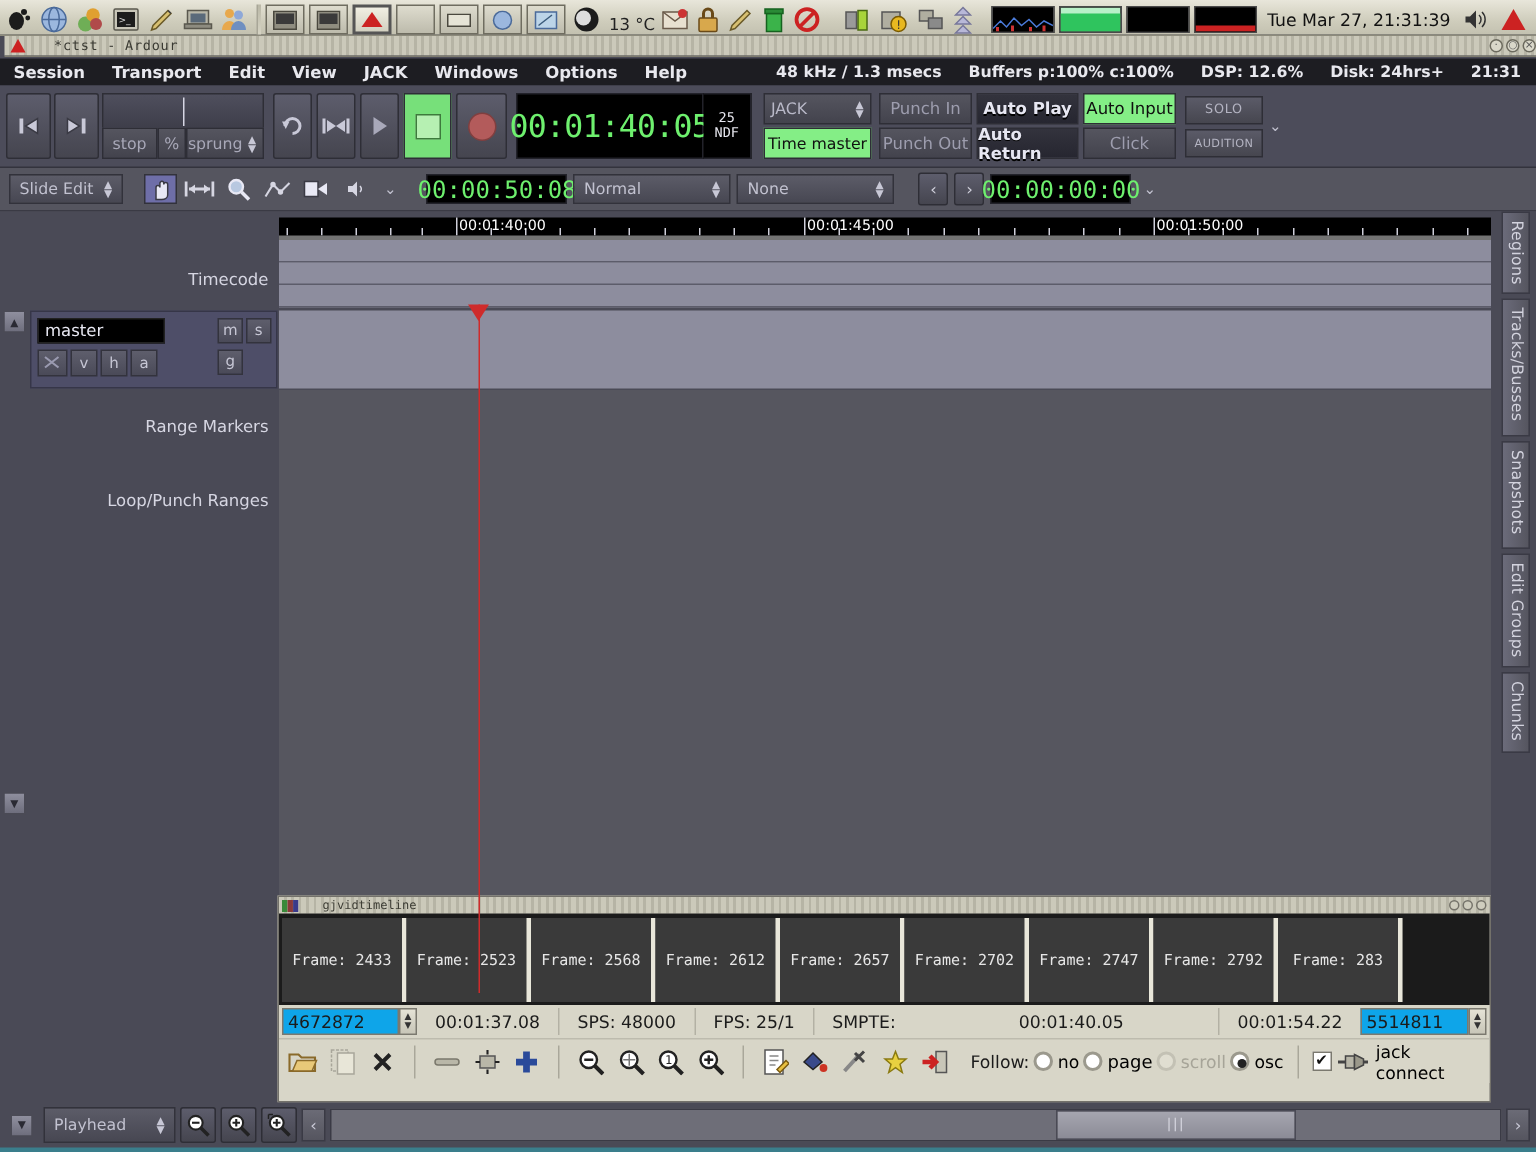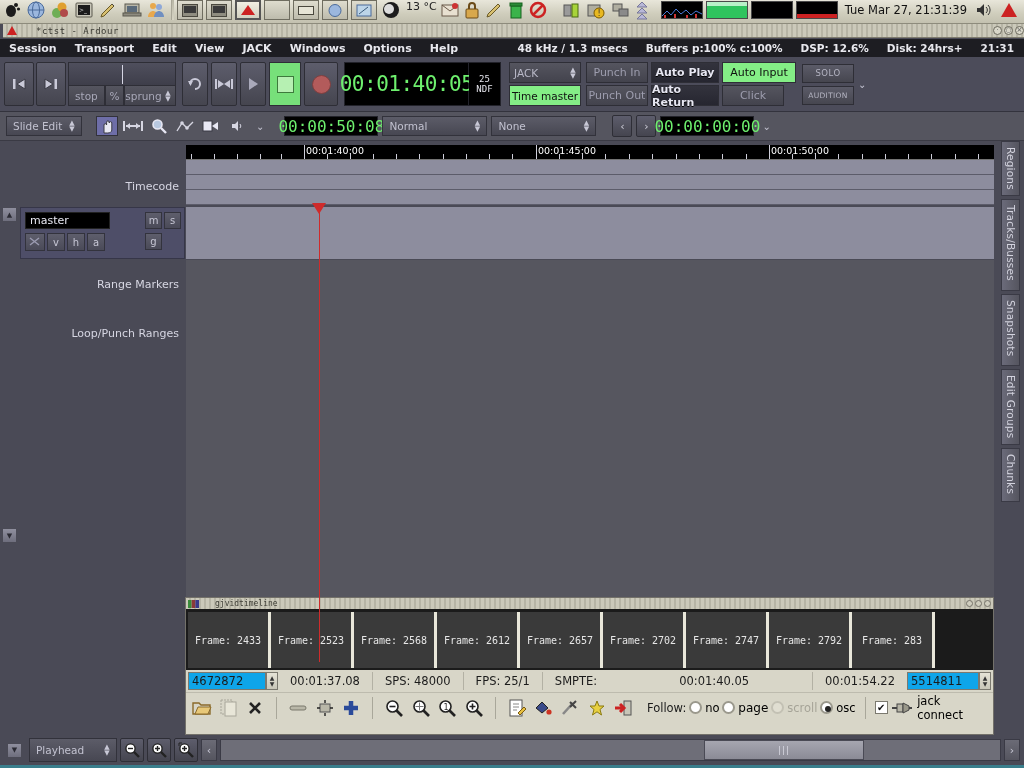--- a/index.html
+++ b/index.html
@@ -10,21 +10,21 @@
     background: #4a4a56;
     -webkit-font-smoothing: none;
   }
   .screen { position:relative; width:1024px; height:768px; }
 
   
   .gnome-panel {
     position:absolute; left:0; top:0; width:1024px; height:24px;
     background: linear-gradient(#e8e6da, #cfcdbc 60%, #c3c1b0);
     border-bottom:1px solid #8d8b7c;
-    display:flex; align-items:flex-start;
+    display:flex; align-items:flex-end;
   }
   .panel-icons { display:flex; align-items:center; gap:2px; padding-left:2px; }
   .pico { width:22px; height:20px; position:relative; display:inline-block; }
   .pico svg { display:block; }
   .panel-sep { width:3px; height:20px; background:linear-gradient(#b9b7a6,#d6d4c4); margin:0 3px; border-left:1px solid #a8a697; }
   .win-btn { width:26px; height:20px; border:1px solid #6f6d60; background:linear-gradient(#dedcce,#bdbbac); display:flex; align-items:center; justify-content:center; }
   .win-btn.active { border:2px solid #555; background:linear-gradient(#f1efe3,#d2d0c0); }
   .temp { font-size:11px; color:#222; padding:0 3px; font-family:"DejaVu Sans",sans-serif; }
   .panel-right { margin-left:auto; display:flex; align-items:center; gap:3px; padding-right:3px; }
   .minibox { width:42px; height:18px; border:1px solid #4a4a4a; background:#000; }
@@ -102,21 +102,21 @@
   .toolicon.sel { background:#6e6ea8; border:1px solid #32323b; }
   .mini-clock { width:94px; height:20px; background:#000; border:1px solid #22222a; color:#6ef06e;
     font-family:"DejaVu Sans Mono",monospace; font-size:16px; display:flex; align-items:center; justify-content:center; }
   .chev { color:#c4c4d2; font-size:10px; padding:0 4px; }
 
   
   .editor { position:absolute; left:0; top:141px; width:1024px; height:594px; background:#4a4a56; }
   .ruler-labels { position:absolute; left:0; top:4px; width:185px; }
   .ruler-labels div { height:15px; line-height:15px; text-align:right; padding-right:6px; color:#d6d6e2; font-size:11px;margin-top:34px; }
   .ruler-area { position:absolute; left:186px; top:4px; width:808px; }
-  .tc-ruler { height:15px; background:#000; position:relative; overflow:hidden; border-bottom:1px solid #737373;}
+  .tc-ruler { height:15px; background:#000; position:relative; overflow:hidden; border-bottom:3px solid #737373;}
   .tc-ruler .tick { position:absolute; bottom:0; width:1px; background:#cfcfda; }
   .tc-ruler .tlabel { position:absolute; top:0px; color:#fff; font-size:9.5px; font-family:"DejaVu Sans",sans-serif; padding-left:2px; }
   .marker-lane { height:15px; background:#8d8d9e; border-bottom:1px solid #5c5c6a; }
   .scroll-updown { position:absolute; left:2px; top:66px; width:16px; height:32px; }
   .mini-arrow-btn { width:15px; height:15px; background:linear-gradient(#8f8f9e,#6e6e7d); border:1px solid #4a4a55;
      display:flex; align-items:center; justify-content:center; color:#2a2a33; font-size:7px;}
   .track-hdr { position:absolute; left:20px; top:66px; width:165px; height:52px; background:#4e4e68;
      border:1px solid #363648; }
   .trk-name { position:absolute; left:4px; top:4px; width:85px; height:17px; background:#000; color:#e8e8f2;
      border:1px solid #222; font-size:11px; padding-left:4px; line-height:16px; }
@@ -469,21 +469,21 @@
     </div>
     <div style="margin-left:5px;display:flex;flex-direction:column;gap:2px">
       <span class="pbtn" style="width:62px">Punch In</span>
       <span class="pbtn" style="width:62px">Punch Out</span>
     </div>
     <div style="margin-left:3px;display:flex;flex-direction:column;gap:2px">
       <span class="pbtn dark" style="width:68px">Auto Play</span>
       <span class="pbtn dark" style="width:68px">Auto Return</span>
     </div>
     <div style="margin-left:3px;display:flex;flex-direction:column;gap:2px">
-      <span class="pbtn green" style="width:74px">Auto Input</span>
+      <span class="pbtn green" style="width:62px">Auto Input</span>
       <span class="pbtn" style="width:62px">Click</span>
     </div>
     <div style="margin-left:6px;display:flex;flex-direction:column;gap:3px">
       <span class="solo-btn">SOLO</span>
       <span class="audition-btn">AUDITION</span>
     </div>
     <span class="chev">⌄</span>
   </div>
 
   <div class="edittb">

